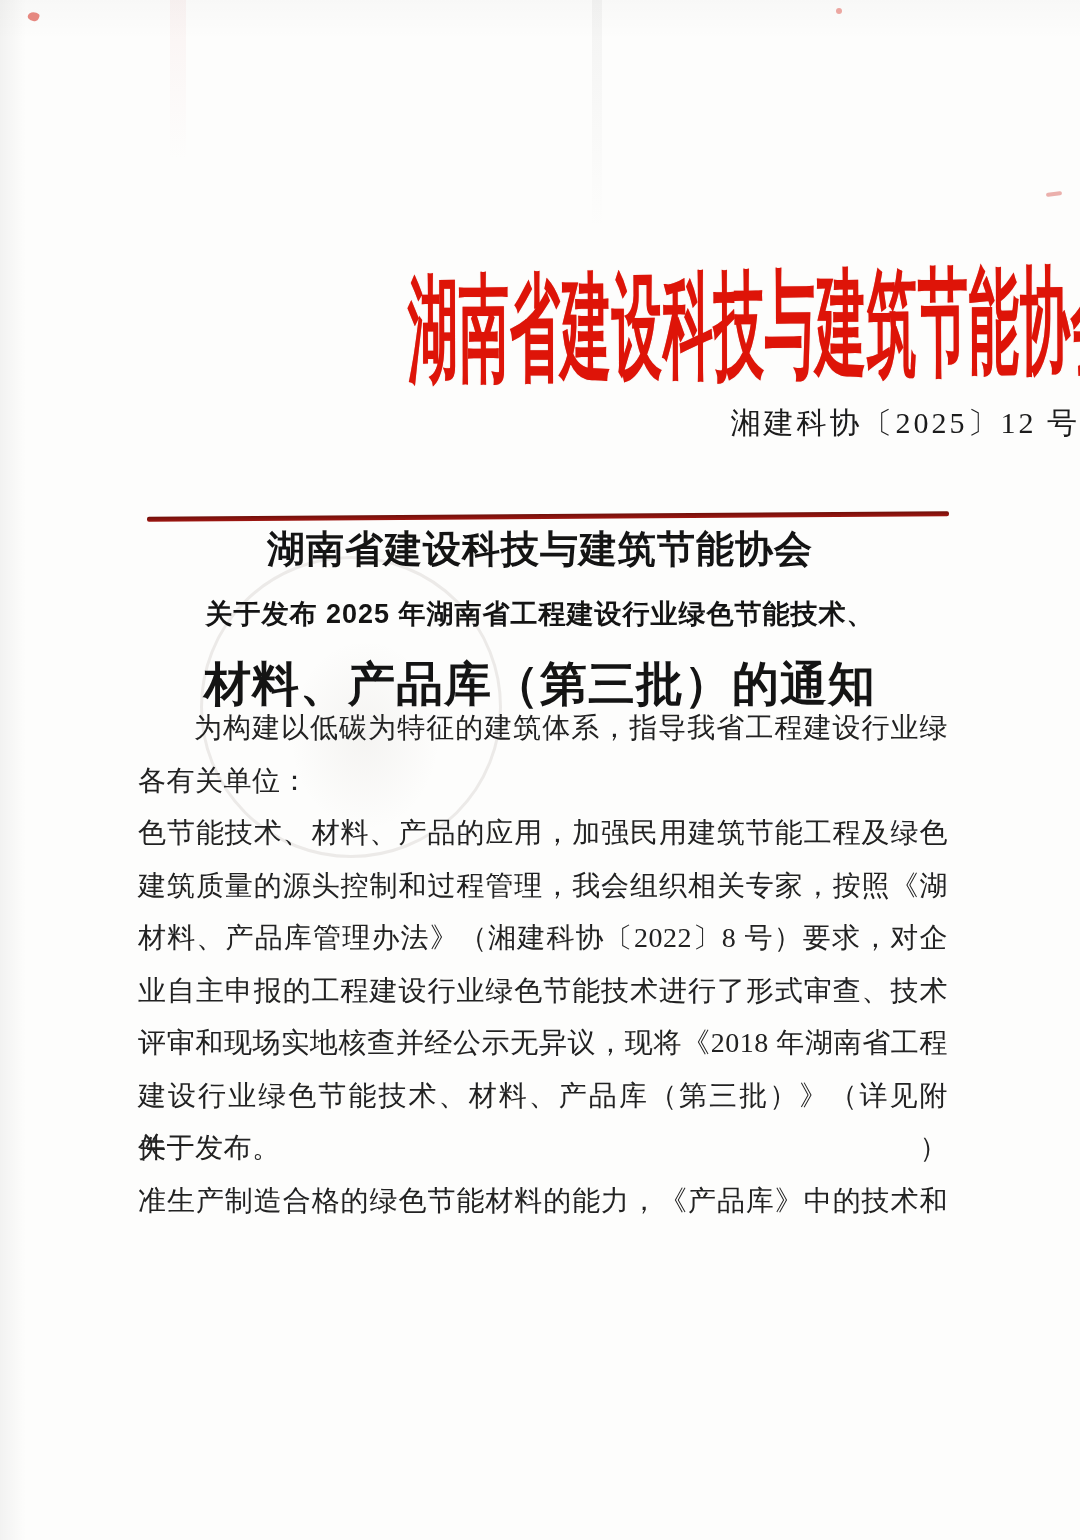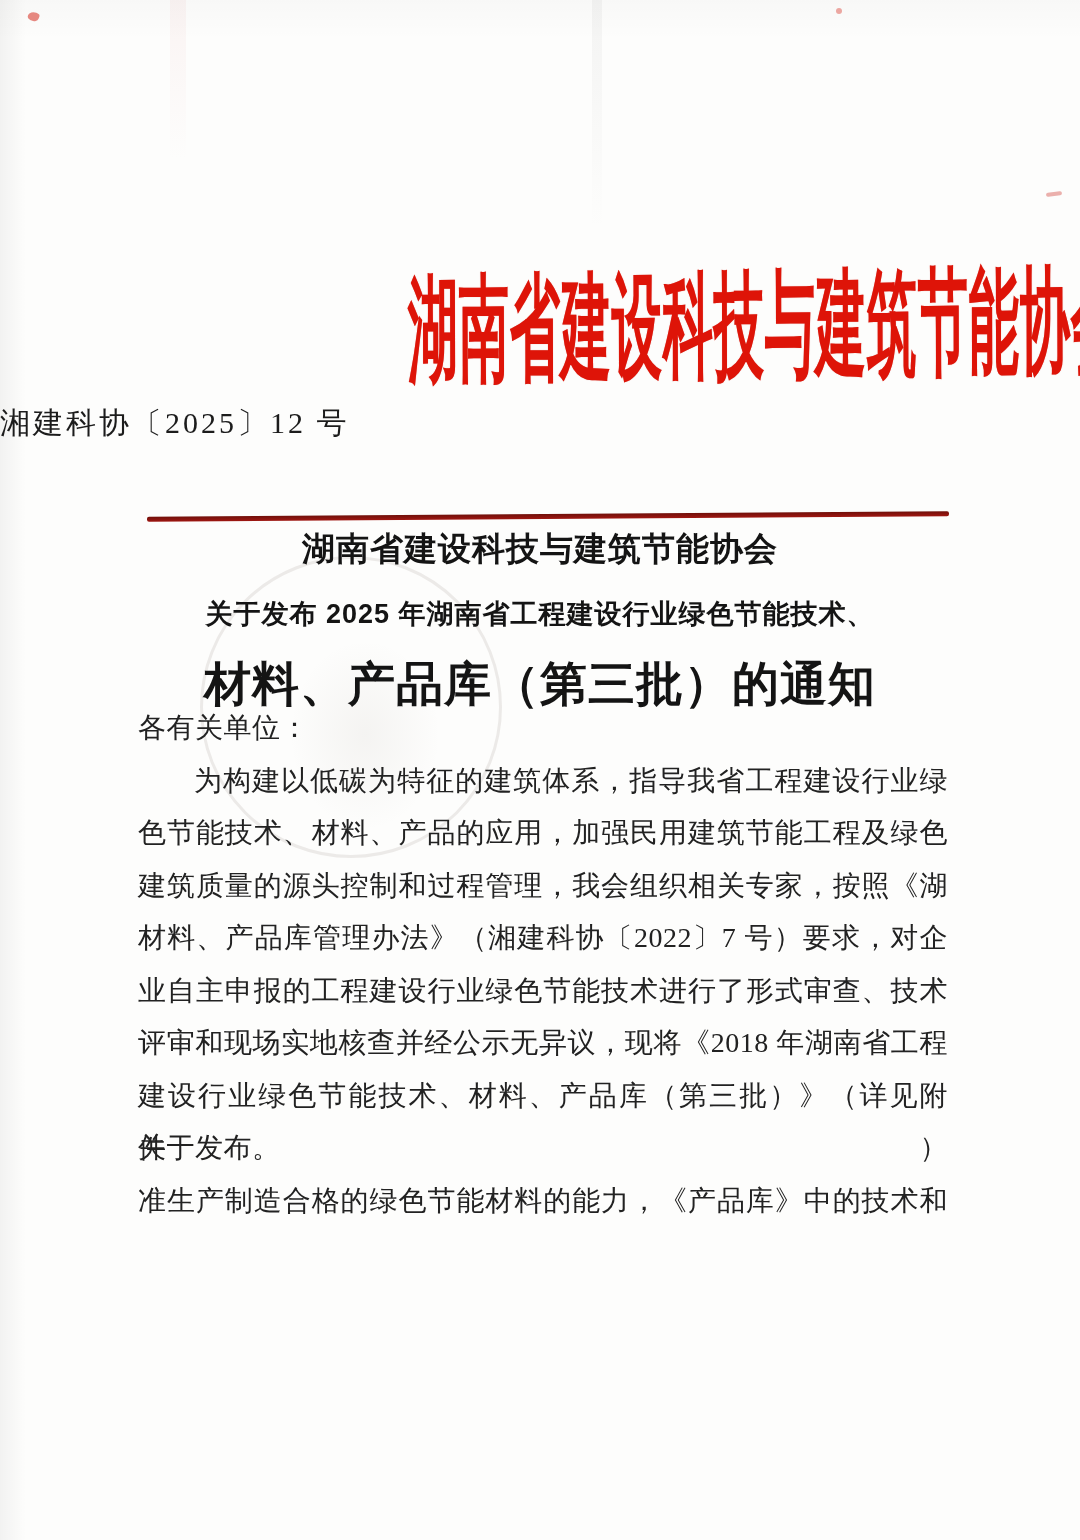--- a/index.html
+++ b/index.html
@@ -59,42 +59,42 @@
     font-weight: 900;
     letter-spacing: 2px;
     color: #de1408;
     text-shadow: 0 0 1px rgba(190,18,8,0.55);
     transform: scale(0.5, 1.16) rotate(-0.35deg);
     transform-origin: 50% 50%;
   }
 
   .doc-number {
     position: absolute; left: 0; top: 403px; width: 100%;
-    text-align: left;
+    text-align: right;
     font-size: 30px; line-height: 40px;
     letter-spacing: 3px;
     color: #1c1c1c;
   }
 
   .red-rule {
     position: absolute; left: 147px; top: 514px; width: 802px; height: 5px;
     background: linear-gradient(180deg, #70100a, #a01712);
     transform: rotate(-0.4deg);
     border-radius: 2px;
   }
 
   .org-line, .subject-line {
     position: absolute; left: 0; width: 100%;
     text-align: center;
     font-family: "Liberation Sans", sans-serif;
     font-weight: 700;
     color: #141414;
     white-space: nowrap;
   }
-  .org-line   { top: 528px; font-size: 33px; line-height: 42px; letter-spacing: 1px; }
+  .org-line   { top: 528px; font-size: 38px; line-height: 42px; letter-spacing: 1px; }
   .subject-1  { top: 592px; font-size: 27px; line-height: 44px; letter-spacing: 1px; }
   .subject-2  { top: 662px; font-size: 47px; line-height: 44px; letter-spacing: 1px; }
 
   .doc-body {
     position: absolute; left: 138px; top: 702px; width: 810px;
     font-size: 28px;
     color: #222222;
   }
   .bline {
     height: 52.5px; line-height: 52.5px;
@@ -128,25 +128,25 @@
 
   <div class="doc-number">湘建科协〔2025〕12 号</div>
 
   <div class="red-rule"></div>
 
   <div class="org-line">湖南省建设科技与建筑节能协会</div>
   <div class="subject-line subject-1">关于发布 2025 年湖南省工程建设行业绿色节能技术、</div>
   <div class="subject-line subject-2">材料、产品库（第三批）的通知</div>
 
   <div class="doc-body">
+    <div class="bline just ind">为构建以低碳为特征的建筑体系，指导我省工程建设行业绿</div>
     <div class="bline">各有关单位：</div>
-    <div class="bline just ind">为构建以低碳为特征的建筑体系，指导我省工程建设行业绿</div>
     <div class="bline just">色节能技术、材料、产品的应用，加强民用建筑节能工程及绿色</div>
     <div class="bline just">建筑质量的源头控制和过程管理，我会组织相关专家，按照《湖</div>
-    <div class="bline just">材料、产品库管理办法》（湘建科协〔2022〕7 号）要求，对企</div>
+    <div class="bline just">材料、产品库管理办法》（湘建科协〔2022〕8 号）要求，对企</div>
     <div class="bline just">业自主申报的工程建设行业绿色节能技术进行了形式审查、技术</div>
     <div class="bline just">评审和现场实地核查并经公示无异议，现将《2018 年湖南省工程</div>
     <div class="bline just">建设行业绿色节能技术、材料、产品库（第三批）》（详见附件）</div>
     <div class="bline">关于发布。</div>
     <div class="bline just">准生产制造合格的绿色节能材料的能力，《产品库》中的技术和</div>
   </div>
 
 </div>
 
 </body></html>

